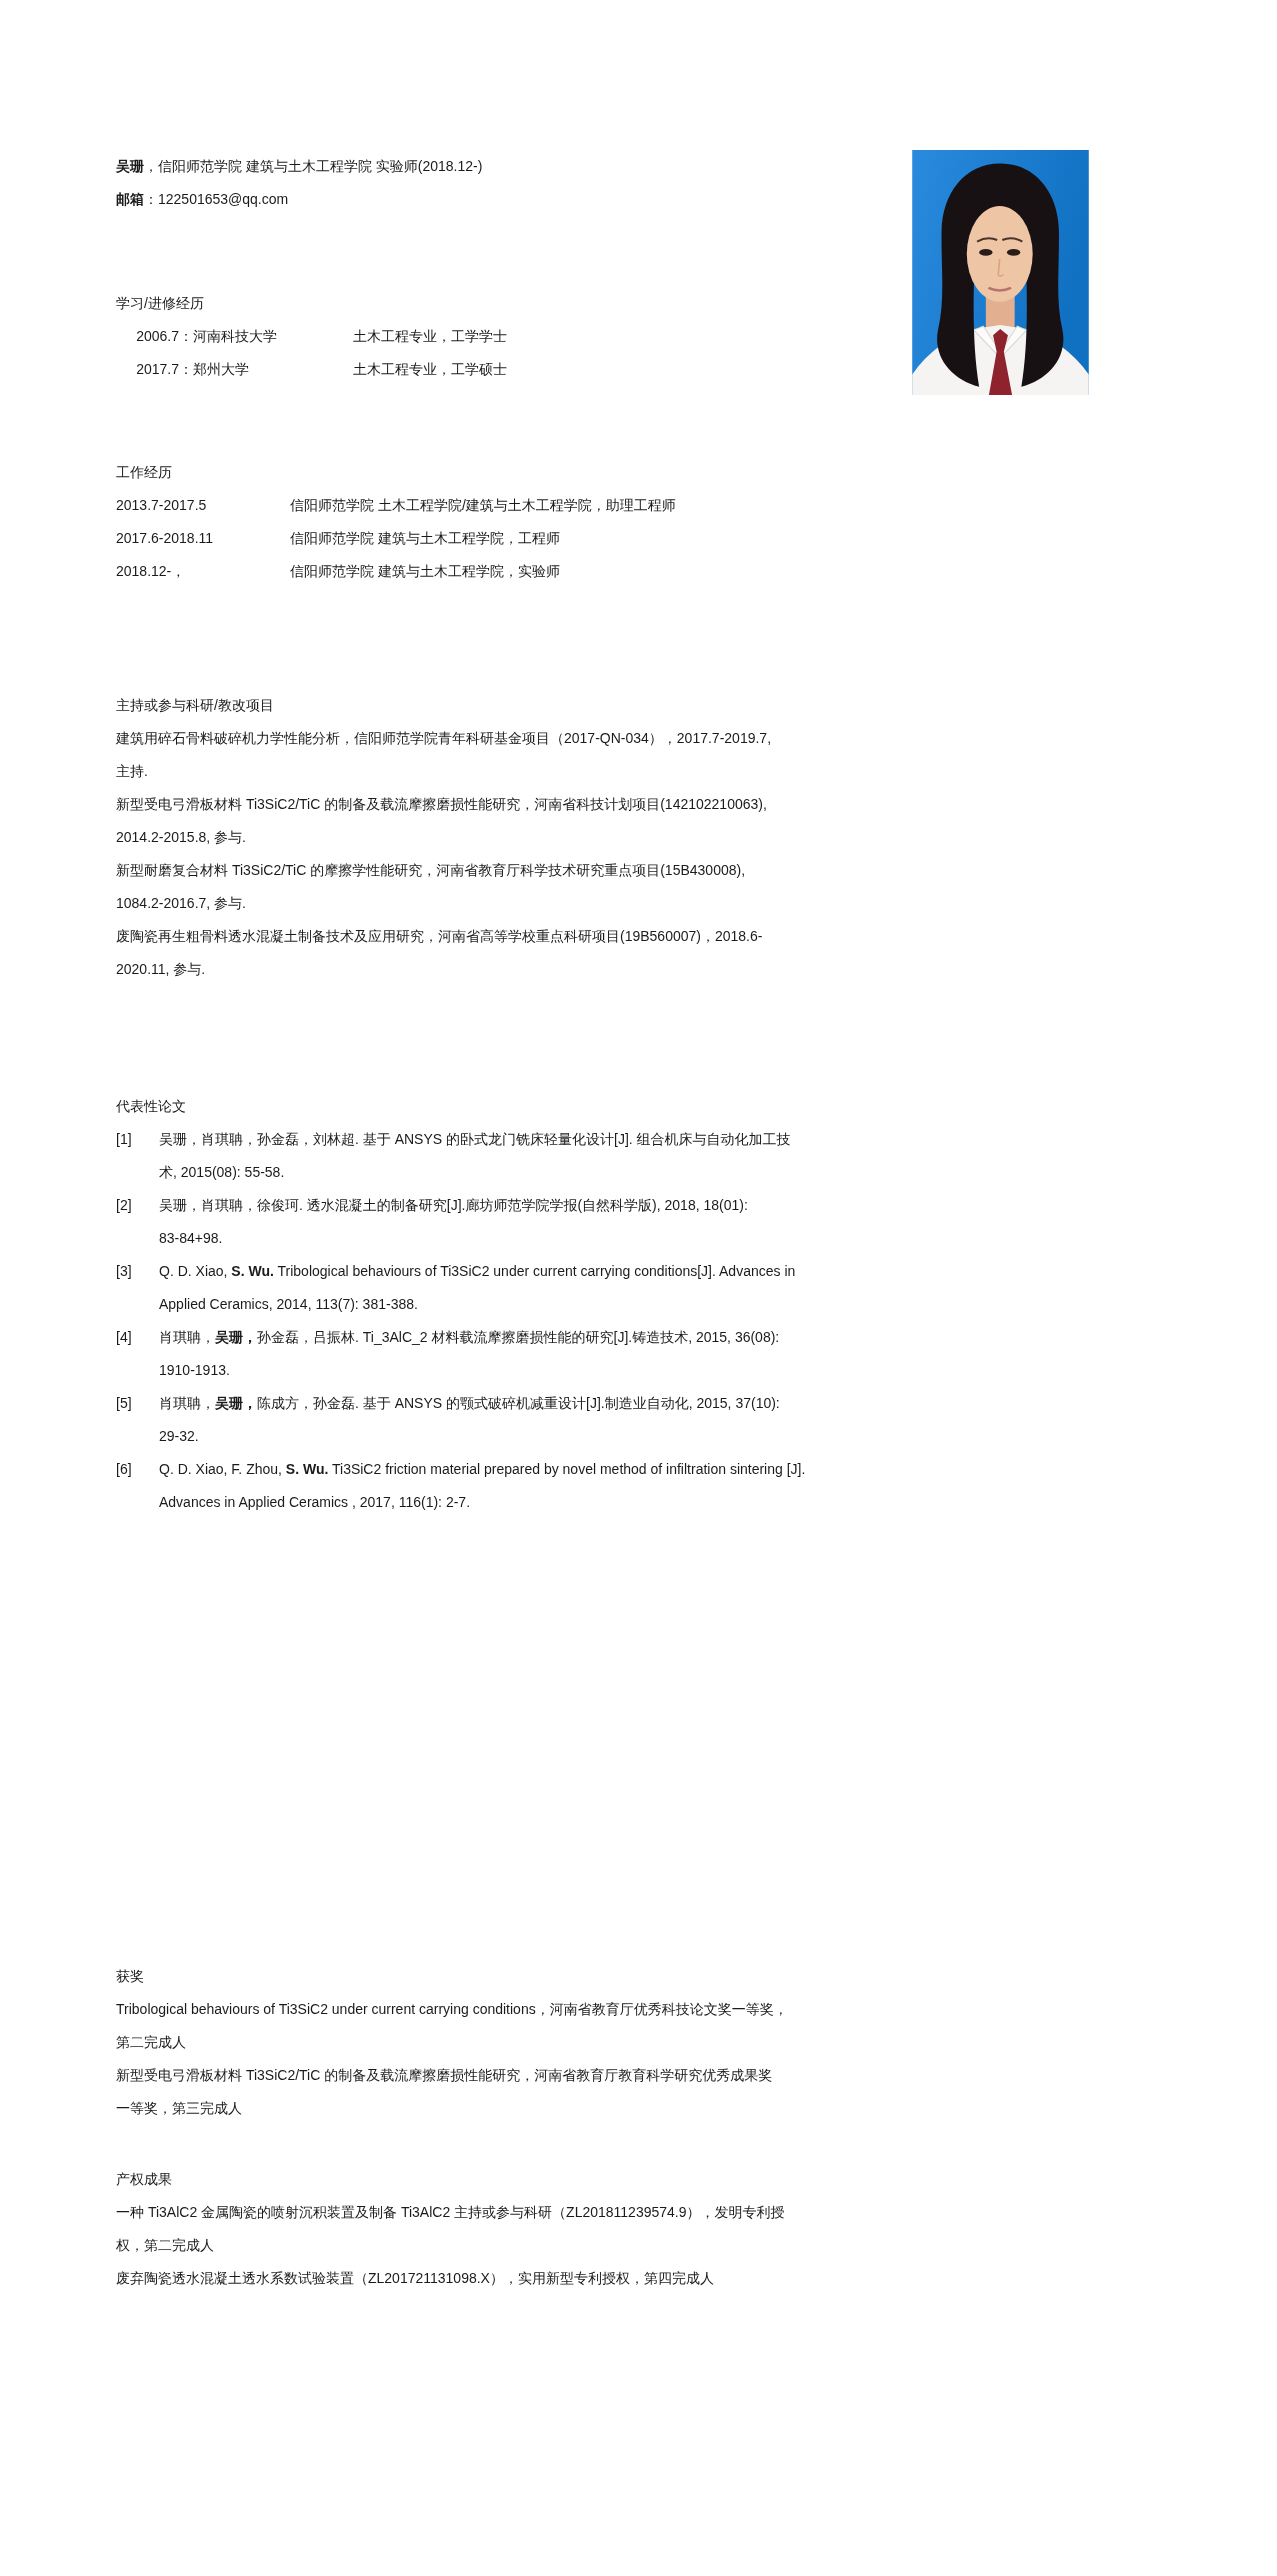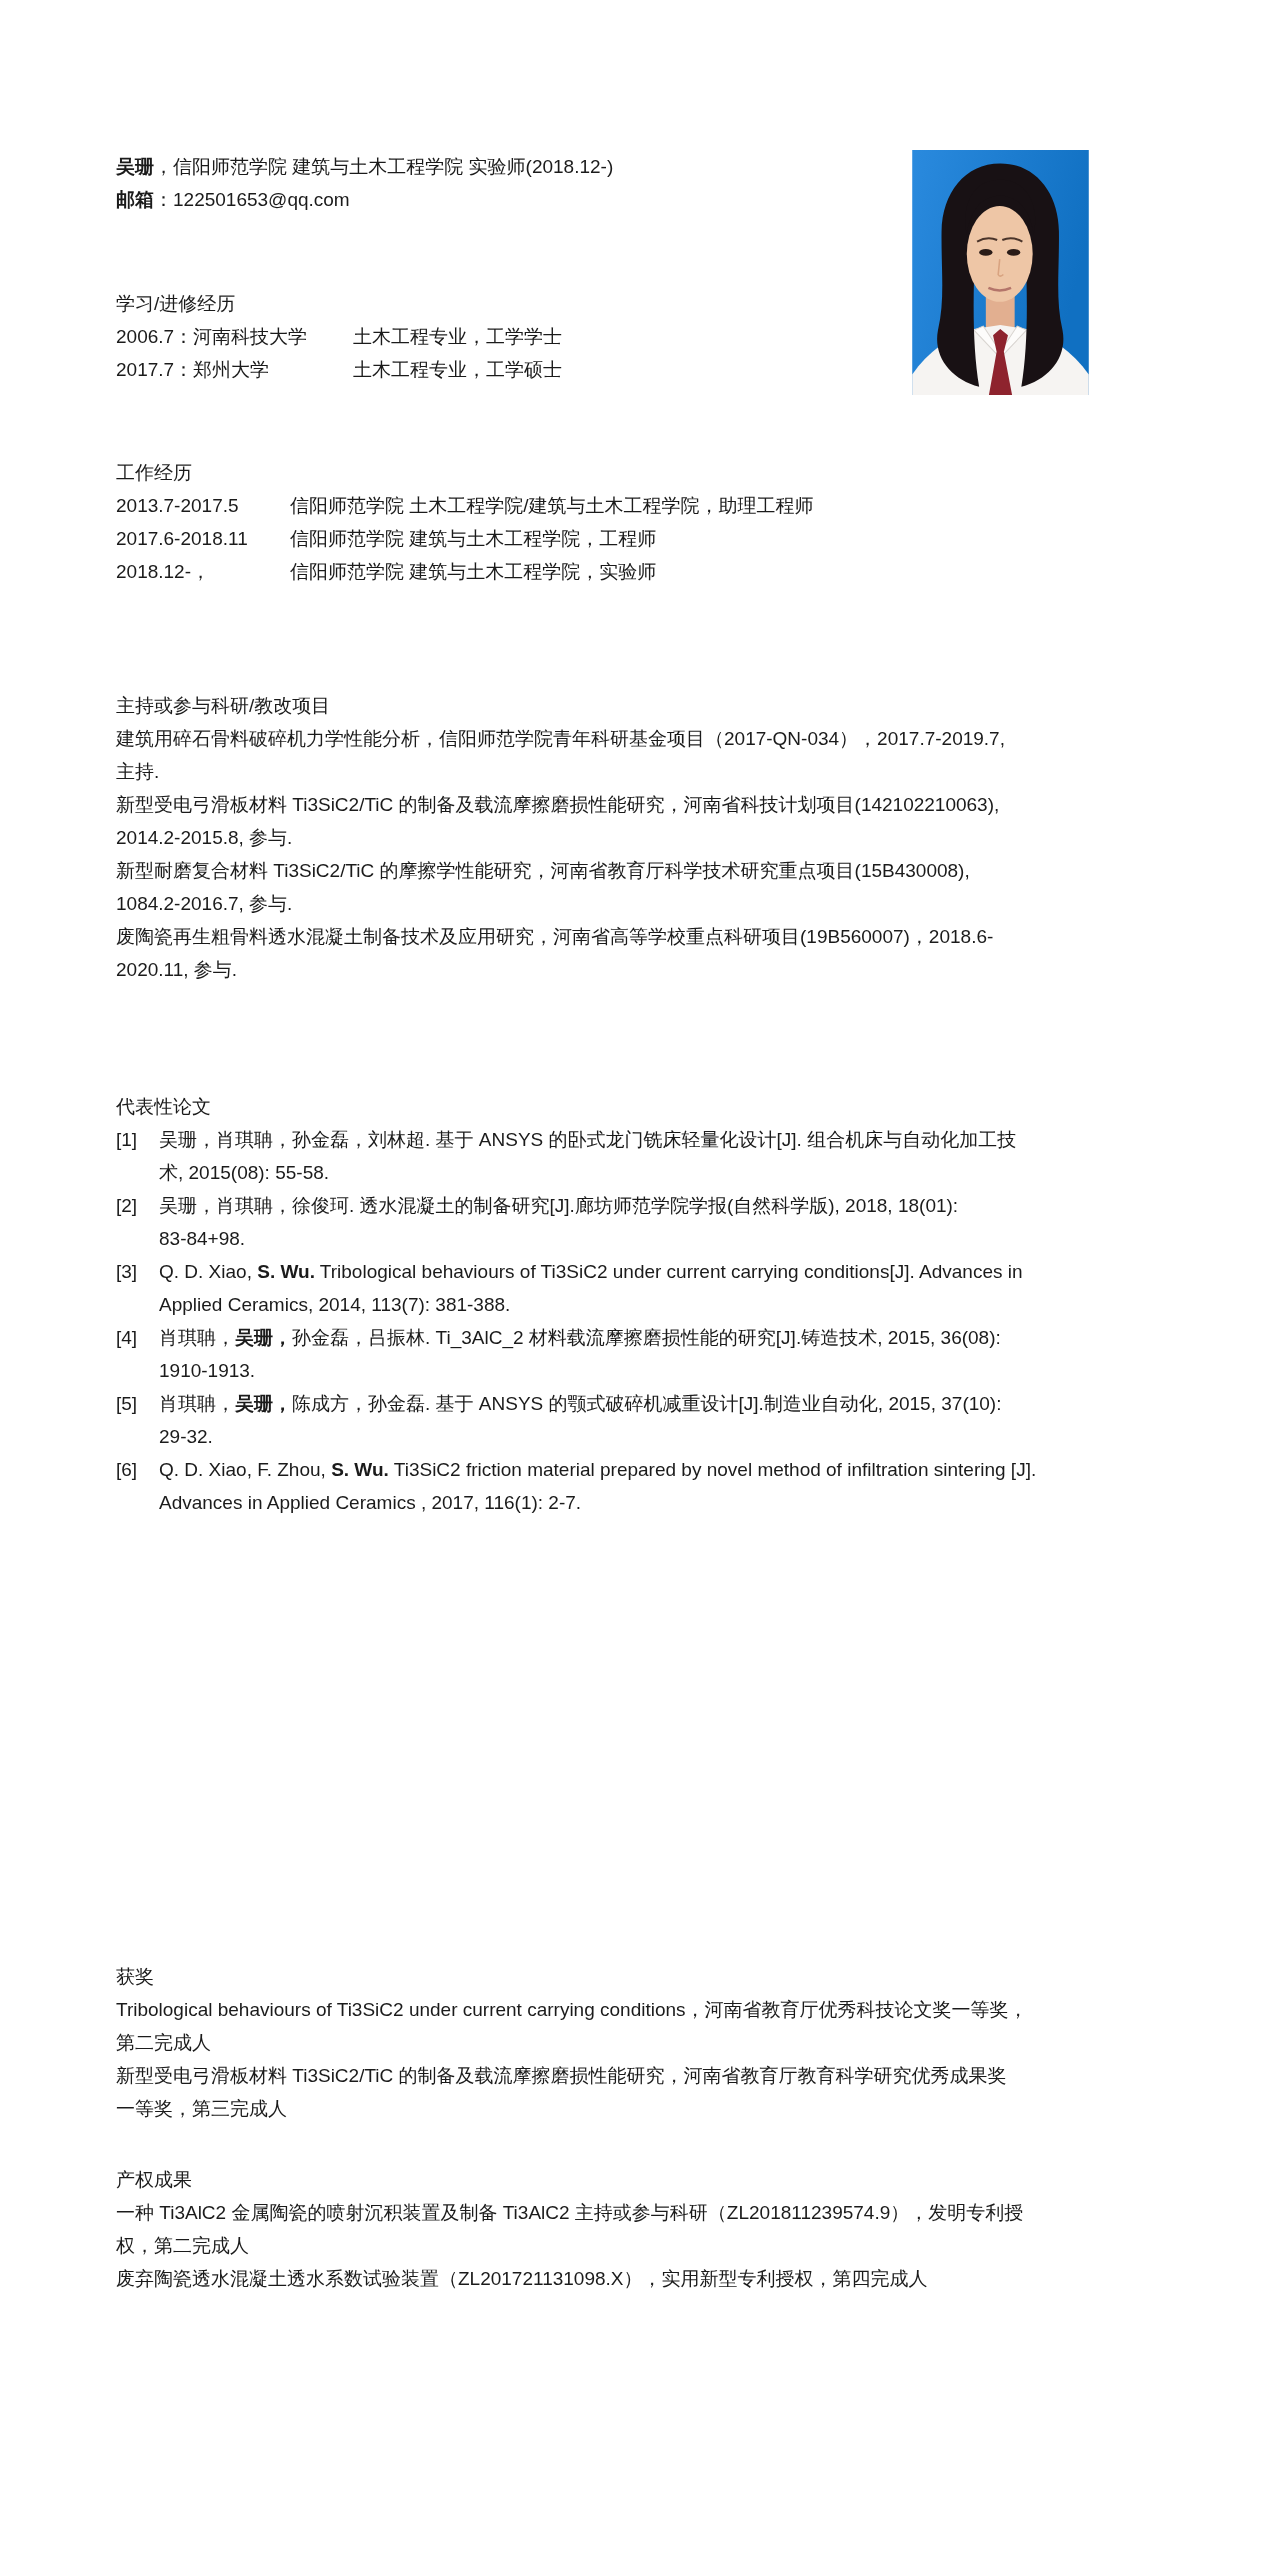--- a/index.html
+++ b/index.html
@@ -2,26 +2,26 @@
 <html style="font-size:8.2px"><head>
 <meta charset="utf-8">
 <style>
   html,body{margin:0;padding:0;}
   body{
     width:1278px;height:3614px;position:relative;background:#ffffff;
     font-family:"Liberation Sans","DejaVu Sans",sans-serif;
     color:#1b1b1b;overflow:hidden;
   }
   .sec{position:absolute;left:116px;width:1054px;}
-  .ln{height:33px;line-height:33px;font-size:19px;white-space:nowrap;}
+  .ln{height:33px;line-height:33px;font-size:14px;white-space:nowrap;}
   .hd{font-weight:400;}
   .b{font-weight:700;}
   .pub{position:relative;padding-left:43px;}
   .pubnum{position:absolute;left:0;top:0;}
-  .edu-date{display:inline-block;width:77px;}
+  .edu-date{display:inline-block;width:77px;text-align:right;}
   .edu-school{display:inline-block;width:160px;}
   .work-period{display:inline-block;width:174px;}
   .photo{position:absolute;left:912px;top:150px;width:177px;height:245px;display:block;}
 </style>
 </head>
 <body>
 
 <div>
 
   <section class="sec" style="top:150px">

